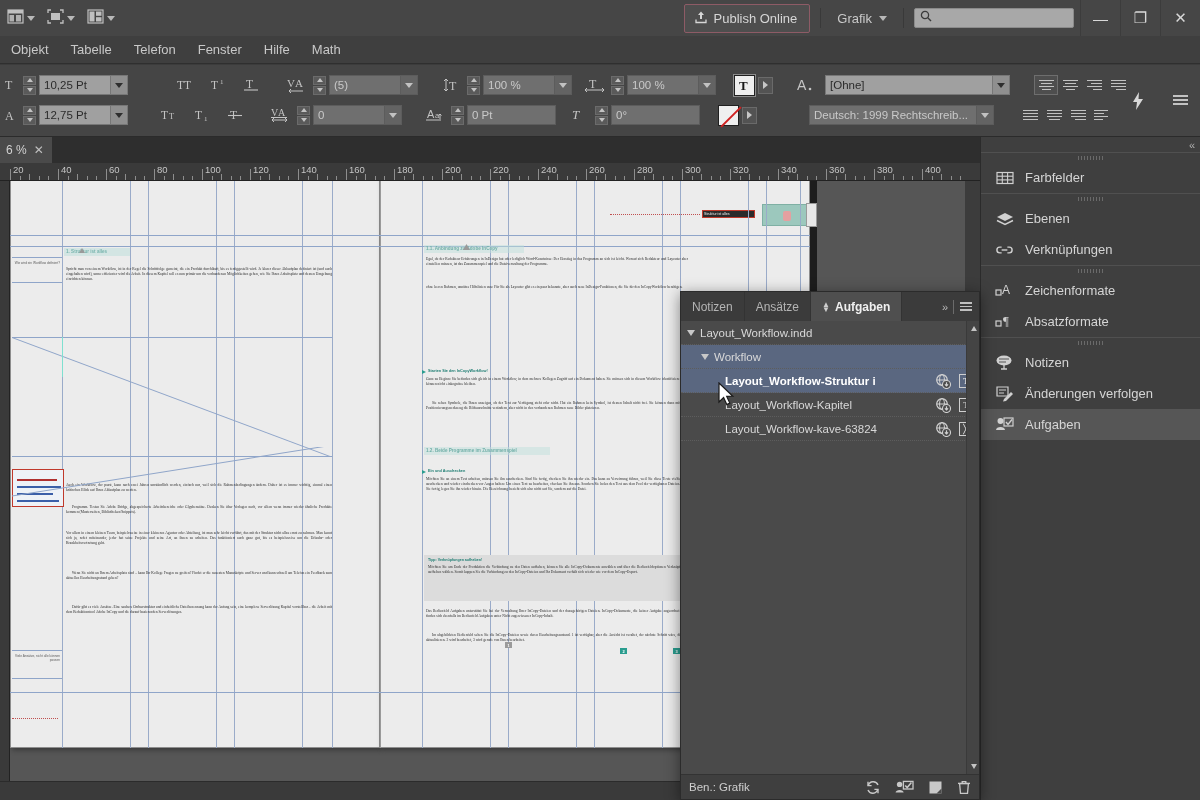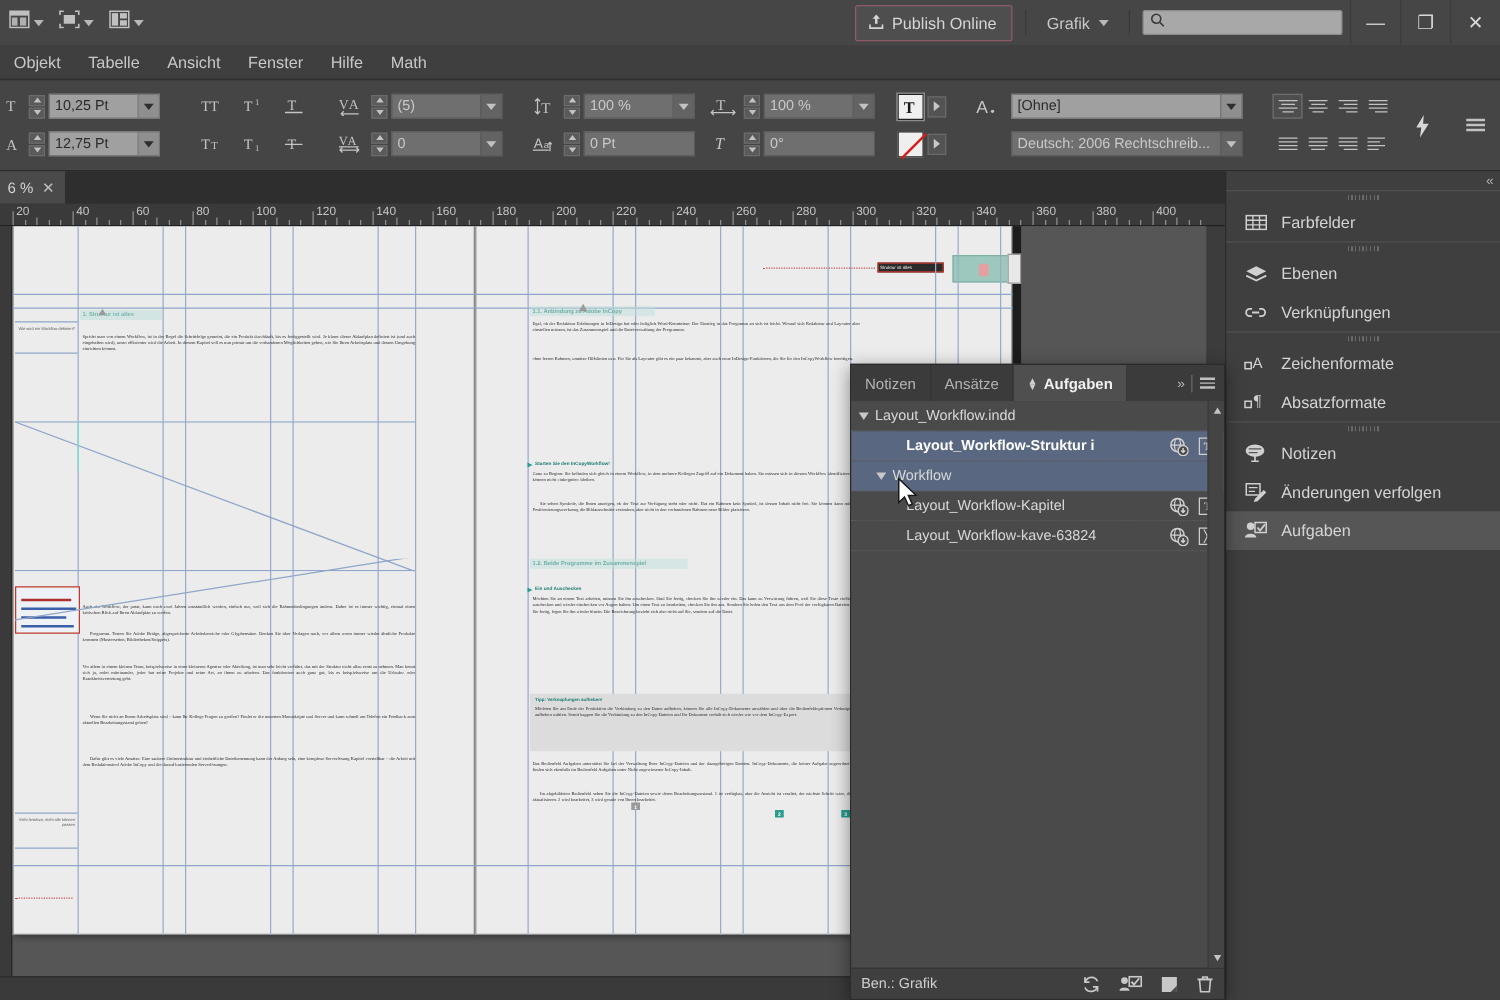--- a/index.html
+++ b/index.html
@@ -394,21 +394,21 @@
       </div>
       <div class="winbtn close">
         <span>✕</span>
       </div>
     </div>
   </div>
 
   <div class="menubar">
     <div class="menu-item">Objekt</div>
     <div class="menu-item">Tabelle</div>
-    <div class="menu-item">Ansicht</div>
+    <div class="menu-item">Telefon</div>
     <div class="menu-item">Fenster</div>
     <div class="menu-item">Hilfe</div>
     <div class="menu-item">Math</div>
   </div>
 
   <div class="controlbar">
 
     <div class="ctl-row r1" style="left:0;">
       <div class="ctl-ico" style="width:16px;">
         <svg width="14" height="14" viewBox="0 0 14 14">
@@ -420,21 +420,21 @@
         <div class="spin-dn"></div>
       </div>
       <div style="display:flex;">
         <div class="field" style="width:72px;">10,25 Pt</div>
         <div class="field-drop">
             <span class="caret-dn"></span>
           </div>
       </div>
 
       <div style="width:30px;"></div>
-      <div class="ctl-ico" style="width:30px;">
+      <div class="ctl-ico" style="width:30px;margin-left:16px;">
         <svg width="26" height="14" viewBox="0 0 26 14">
             <text x="1" y="11" font-family="Liberation Serif" font-size="11.5" fill="#c4c4c4">TT</text>
           </svg>
       </div>
       <div class="ctl-ico" style="width:32px;">
         <svg width="26" height="14" viewBox="0 0 26 14">
             <text x="4" y="11" font-family="Liberation Serif" font-size="11.5" fill="#c4c4c4">T</text>
             <text x="13" y="6" font-family="Liberation Serif" font-size="7" fill="#c4c4c4">1</text>
           </svg>
       </div>
@@ -634,21 +634,21 @@
       <div class="field dim" style="width:89px;">0°</div>
 
       <div style="width:18px;"></div>
       <div class="swatch-btn">
         <span class="none-slash"></span>
       </div>
       <div class="arrow-btn"></div>
 
       <div style="width:22px;"></div>
       <div style="display:flex;margin-left:30px;">
-        <div class="field dim" style="width:168px;">Deutsch: 2006 Rechtschreib...</div>
+        <div class="field dim" style="width:168px;">Deutsch: 1999 Rechtschreib...</div>
         <div class="field-drop dim">
             <span class="caret-dn"></span>
           </div>
       </div>
 
       <div style="width:24px;"></div>
       <div class="align-btn">
         <i style="width:15px;"></i>
           <i style="width:15px;"></i>
           <i style="width:15px;"></i>
@@ -1093,41 +1093,41 @@
       </div>
     </div>
 
     <div class="fp-body">
 
       <div class="tree-row" style="padding-left:6px;">
         <span class="tw"></span>
         <span>Layout_Workflow.indd</span>
       </div>
 
+      <div class="tree-row sel" style="padding-left:20px;">
+        <span class="tw"></span>
+        <span>Workflow</span>
+      </div>
+
       <div class="tree-row sel bold" style="padding-left:44px;">
         <span>Layout_Workflow-Struktur i</span>
         <span class="row-icons">
           <span class="ico-globe">
             <svg width="16" height="16" viewBox="0 0 16 16">
               <circle cx="7" cy="7" r="5.3" fill="none" stroke="#d2d2d2" stroke-width="1.2"></circle>
               <ellipse cx="7" cy="7" rx="2.4" ry="5.3" fill="none" stroke="#d2d2d2" stroke-width="1"></ellipse>
               <line x1="1.9" y1="7" x2="12.1" y2="7" stroke="#d2d2d2" stroke-width="1"></line>
               <circle cx="11.5" cy="11.5" r="4" fill="#4a4a4a" stroke="#d2d2d2" stroke-width="1.1"></circle>
               <path d="M11.5 9.3 V13 M9.9 11.4 L11.5 13 L13.1 11.4" fill="none" stroke="#d2d2d2" stroke-width="1.2"></path>
             </svg>
           </span>
           <span class="ico-box">T</span>
         </span>
       </div>
 
-      <div class="tree-row sel" style="padding-left:20px;">
-        <span class="tw"></span>
-        <span>Workflow</span>
-      </div>
-
       <div class="tree-row" style="padding-left:44px;">
         <span>Layout_Workflow-Kapitel</span>
         <span class="row-icons">
           <span class="ico-globe">
             <svg width="16" height="16" viewBox="0 0 16 16">
               <circle cx="7" cy="7" r="5.3" fill="none" stroke="#d2d2d2" stroke-width="1.2"></circle>
               <ellipse cx="7" cy="7" rx="2.4" ry="5.3" fill="none" stroke="#d2d2d2" stroke-width="1"></ellipse>
               <line x1="1.9" y1="7" x2="12.1" y2="7" stroke="#d2d2d2" stroke-width="1"></line>
               <circle cx="11.5" cy="11.5" r="4" fill="#4a4a4a" stroke="#d2d2d2" stroke-width="1.1"></circle>
               <path d="M11.5 9.3 V13 M9.9 11.4 L11.5 13 L13.1 11.4" fill="none" stroke="#d2d2d2" stroke-width="1.2"></path>

